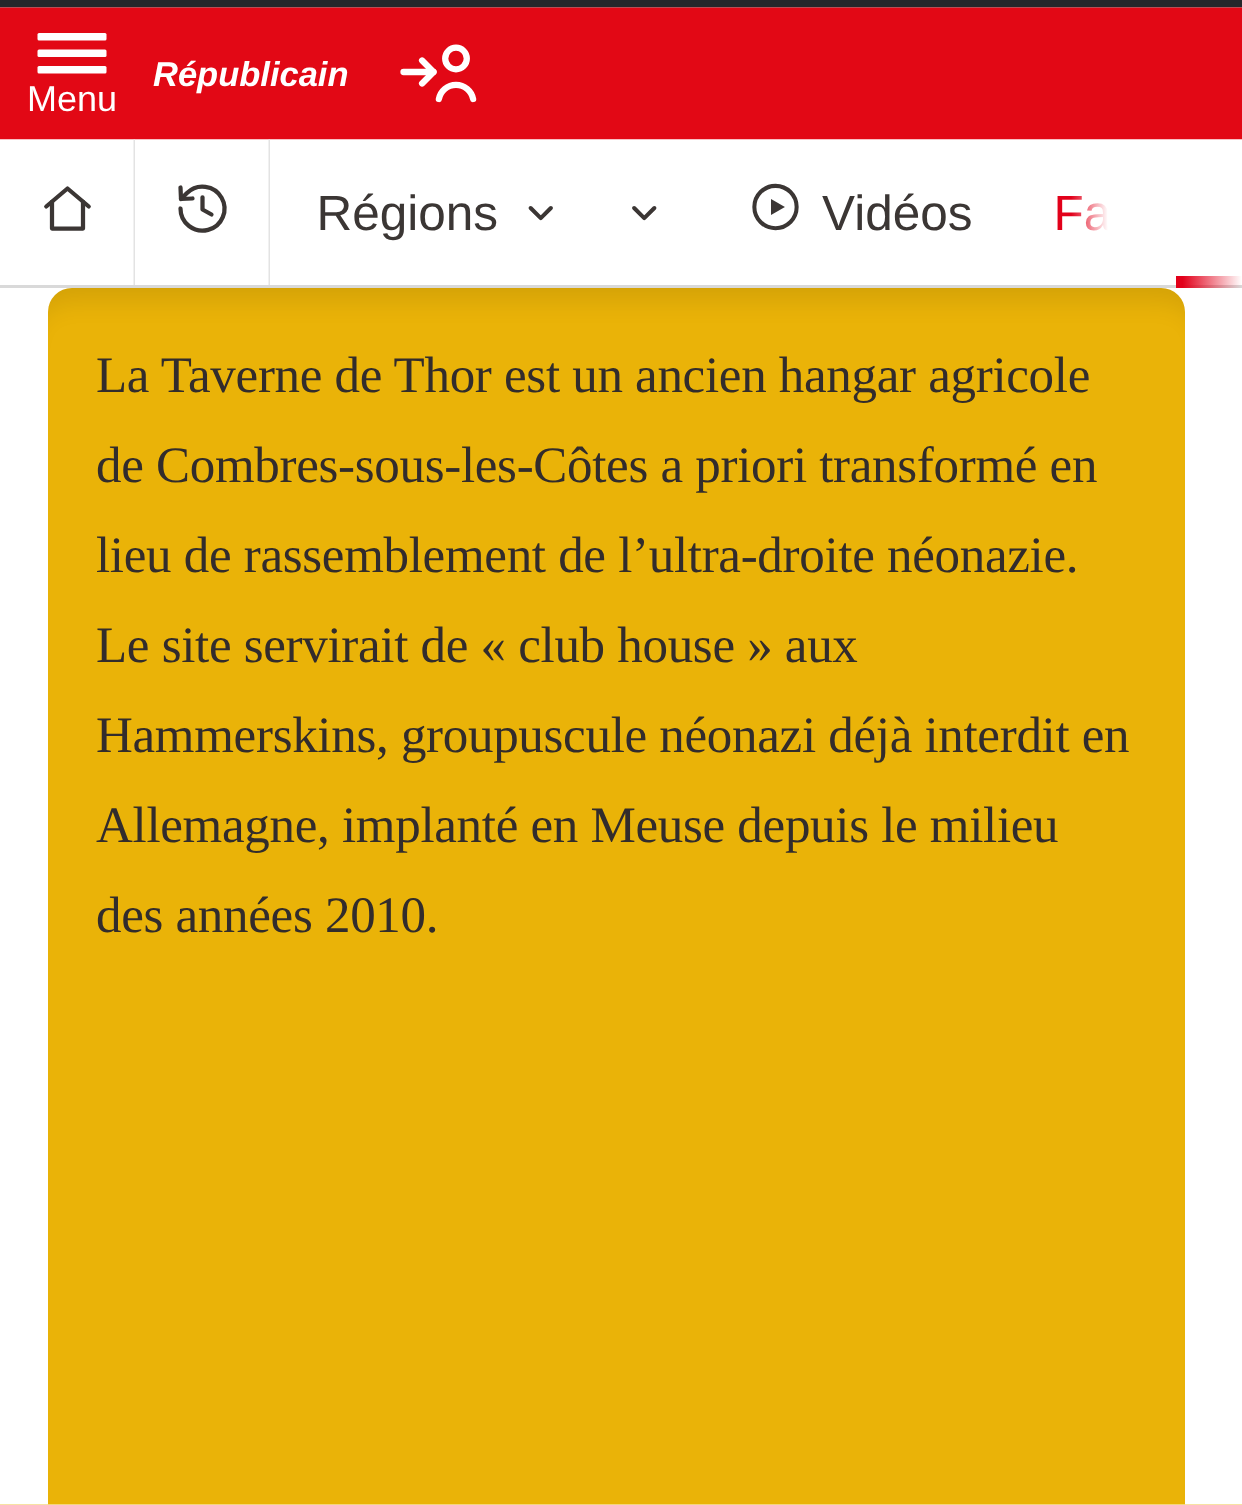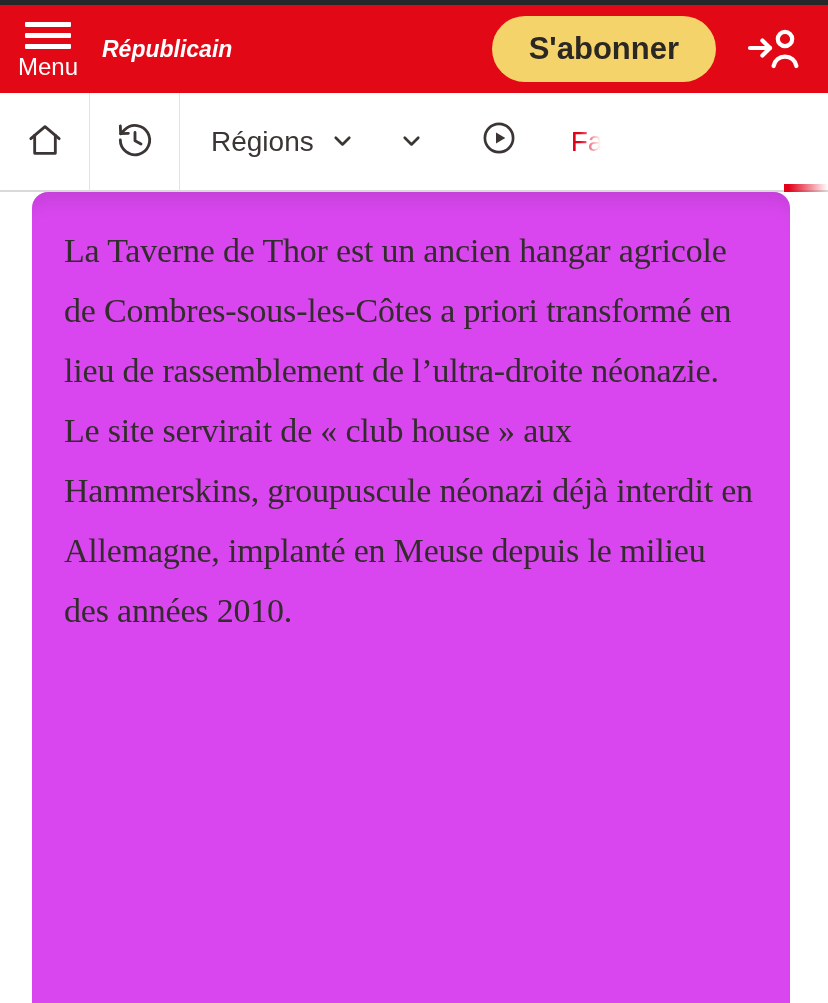--- a/index.html
+++ b/index.html
@@ -60,42 +60,42 @@
     border-bottom: 2px solid #d9d9d9;
     color: #3b3634;
   }
   .nav-cell {
     width: 90px; flex: 0 0 auto;
     display: flex; align-items: center; justify-content: center;
     border-right: 1px solid #e3e3e3; cursor: pointer;
   }
   .nav-item {
     display: flex; align-items: center; gap: 15px;
-    font-size: 28px; color: #3b3634;
+    font-size: 33px; color: #3b3634;
     padding: 0 21px; cursor: pointer; white-space: nowrap;
   }
   .nav-item.regions { margin-left: 10px; }
   .nav-item.videos { gap: 13px; margin-left: 14px; }
   .nav-item.faits {
     color: #e2001a; padding-right: 0; margin-left: 12px;
     -webkit-mask-image: linear-gradient(to right, #000 55%, transparent 96%);
             mask-image: linear-gradient(to right, #000 55%, transparent 96%);
   }
   .chevron { margin-top: 4px; }
   .active-underline {
     position: absolute; right: 0; bottom: -2px;
     width: 44px; height: 8px;
     background: linear-gradient(to right, #e2001a 10%, rgba(226,0,26,0));
   }
 
   
   .main { height: 811px; background: #fff; }
   .article-card {
     margin-left: 32px; width: 758px; height: 100%;
-    background: #d946ef;
+    background: #eab308;
     border-radius: 16px 16px 0 0;
     padding: 29px 33px 0 32px;
     box-shadow: inset 0 22px 18px -14px rgba(0,0,0,0.10);
   }
   .article-card p {
     margin: 0 0 19px 0;
     font-family: "Liberation Serif", "DejaVu Serif", serif;
     font-size: 34px; line-height: 60px;
     color: #322c2c; letter-spacing: -0.2px;
   }
@@ -112,21 +112,20 @@
         <span></span>
         <span></span>
     </div>
     <div class="menu-label">Menu</div>
   </div>
 
   <div class="logo">
     <div class="logo-sub">Républicain</div>
   </div>
 
-  <button class="subscribe-btn">S'abonner</button>
 
   <div class="login-btn">
     <span>
       <svg width="58" height="48" viewBox="0 0 29 24" fill="none" stroke="#fff" stroke-width="2.1" stroke-linecap="round" stroke-linejoin="round">
         <line x1="2" y1="12.5" x2="12" y2="12.5"></line>
         <polyline points="8.2,8.7 12,12.5 8.2,16.3"></polyline>
         <circle cx="19.5" cy="8" r="3.6"></circle>
         <path d="M13.8 21.5 a5.8 5.8 0 0 1 11.4 0"></path>
       </svg>
     </span>
@@ -170,20 +169,21 @@
     </span>
   </div>
 
   <div class="nav-item videos">
     <span>
       <svg width="36" height="36" viewBox="0 0 24 24" fill="none" stroke="#3b3634" stroke-width="1.8">
         <circle cx="12" cy="12" r="9.4"></circle>
         <path d="M10 8.4 L16.2 12 L10 15.6 Z" fill="#3b3634" stroke="none"></path>
       </svg>
     </span>
+    <span>Vidéos</span>
   </div>
 
   <div class="nav-item faits">
     <span>Fa</span>
   </div>
 
   <div class="active-underline"></div>
 </nav>
 
 <main class="main">

